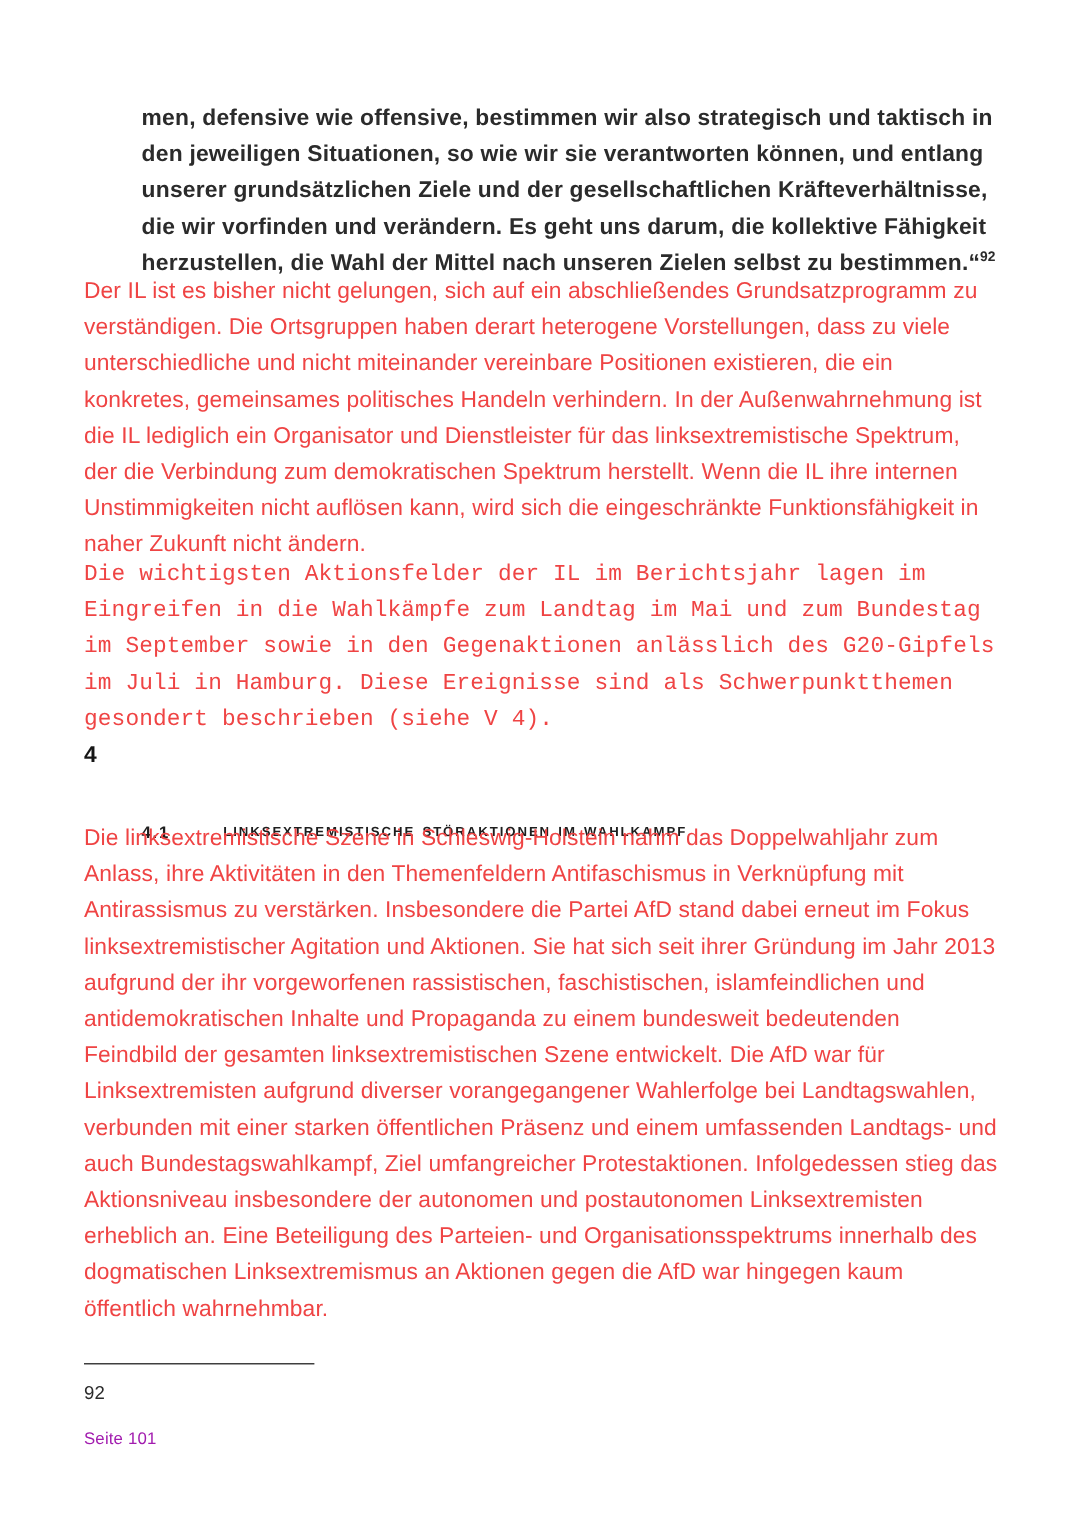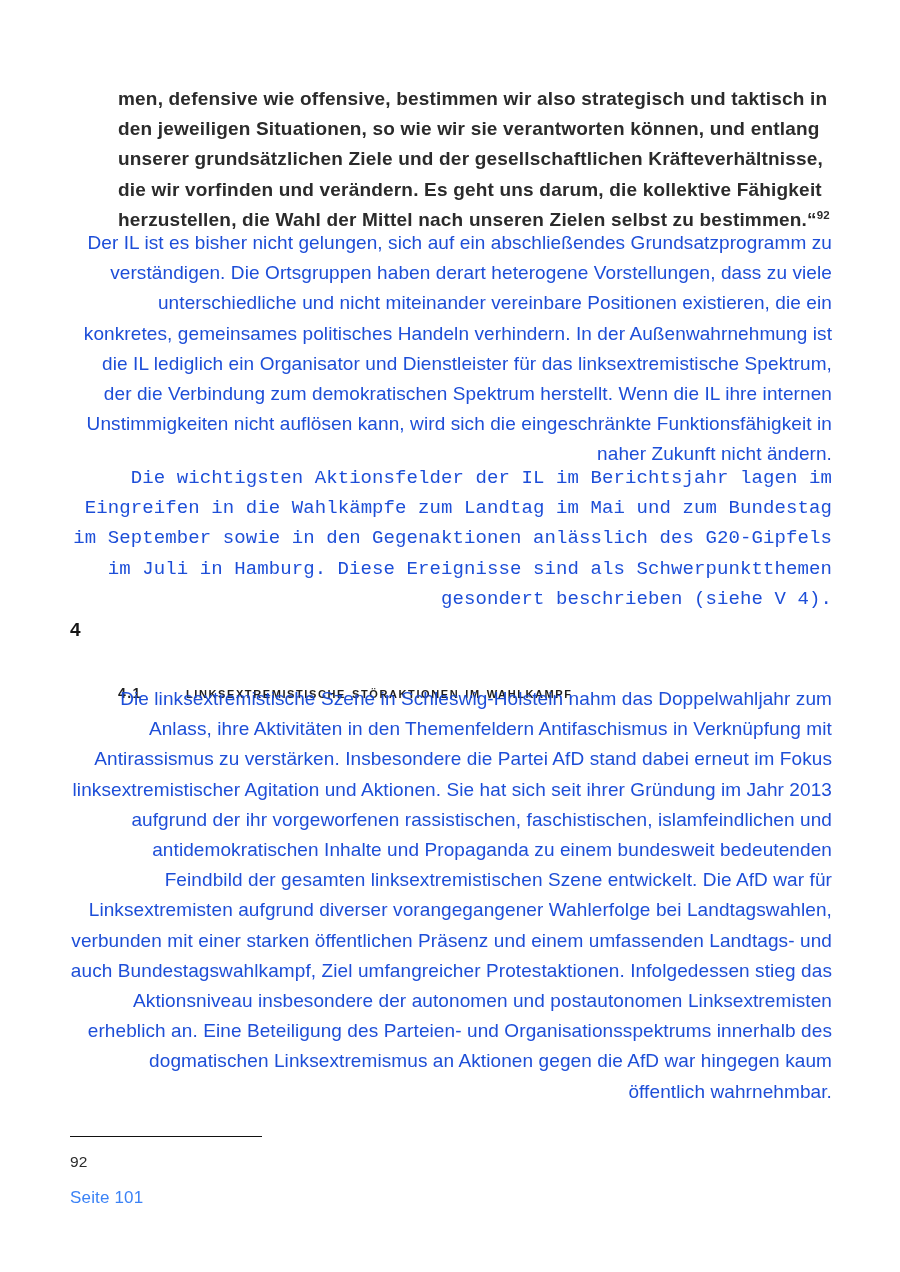--- a/index.html
+++ b/index.html
@@ -42,22 +42,22 @@
     line-height: 0;
     letter-spacing: 0;
   }
 
   
   .para {
     margin: 0;
     font-size: 19px;
     line-height: 30.2px;
     letter-spacing: 0.005em;
-    color: #1d4ed8;
-    text-align: right;
+    color: #ef4444;
+    text-align: left;
     white-space: pre-line;
   }
 
   
   .h-main {
     margin: 0;
     font-size: 19px;
     line-height: 30px;
     font-weight: bold;
     color: #161616;
@@ -110,24 +110,24 @@
     display: flex;
   }
   .footnote .fn-num {
     width: 31px;
     flex: 0 0 31px;
   }
   .page-footer {
     position: absolute;
     left: 70px;
     top: 1185px;
-    font-size: 17px;
+    font-size: 14px;
     line-height: 26px;
     letter-spacing: 0.01em;
-    color: #3b82f6;
+    color: #a21caf;
   }
 
   
   .slot-quote   { position: absolute; left: 0; top: 84px;  width: 762px; }
   .slot-p1      { position: absolute; left: 0; top: 228px; width: 762px; }
   .slot-p2      { position: absolute; left: 0; top: 463px; width: 762px; font-family: Liberation Mono, monospace; }
   .slot-h4      { position: absolute; left: 0; top: 615px; width: 762px; }
   .slot-h41     { position: absolute; left: 0; top: 679px; width: 762px; }
   .slot-p3      { position: absolute; left: 0; top: 684px; width: 762px; }
 </style>

